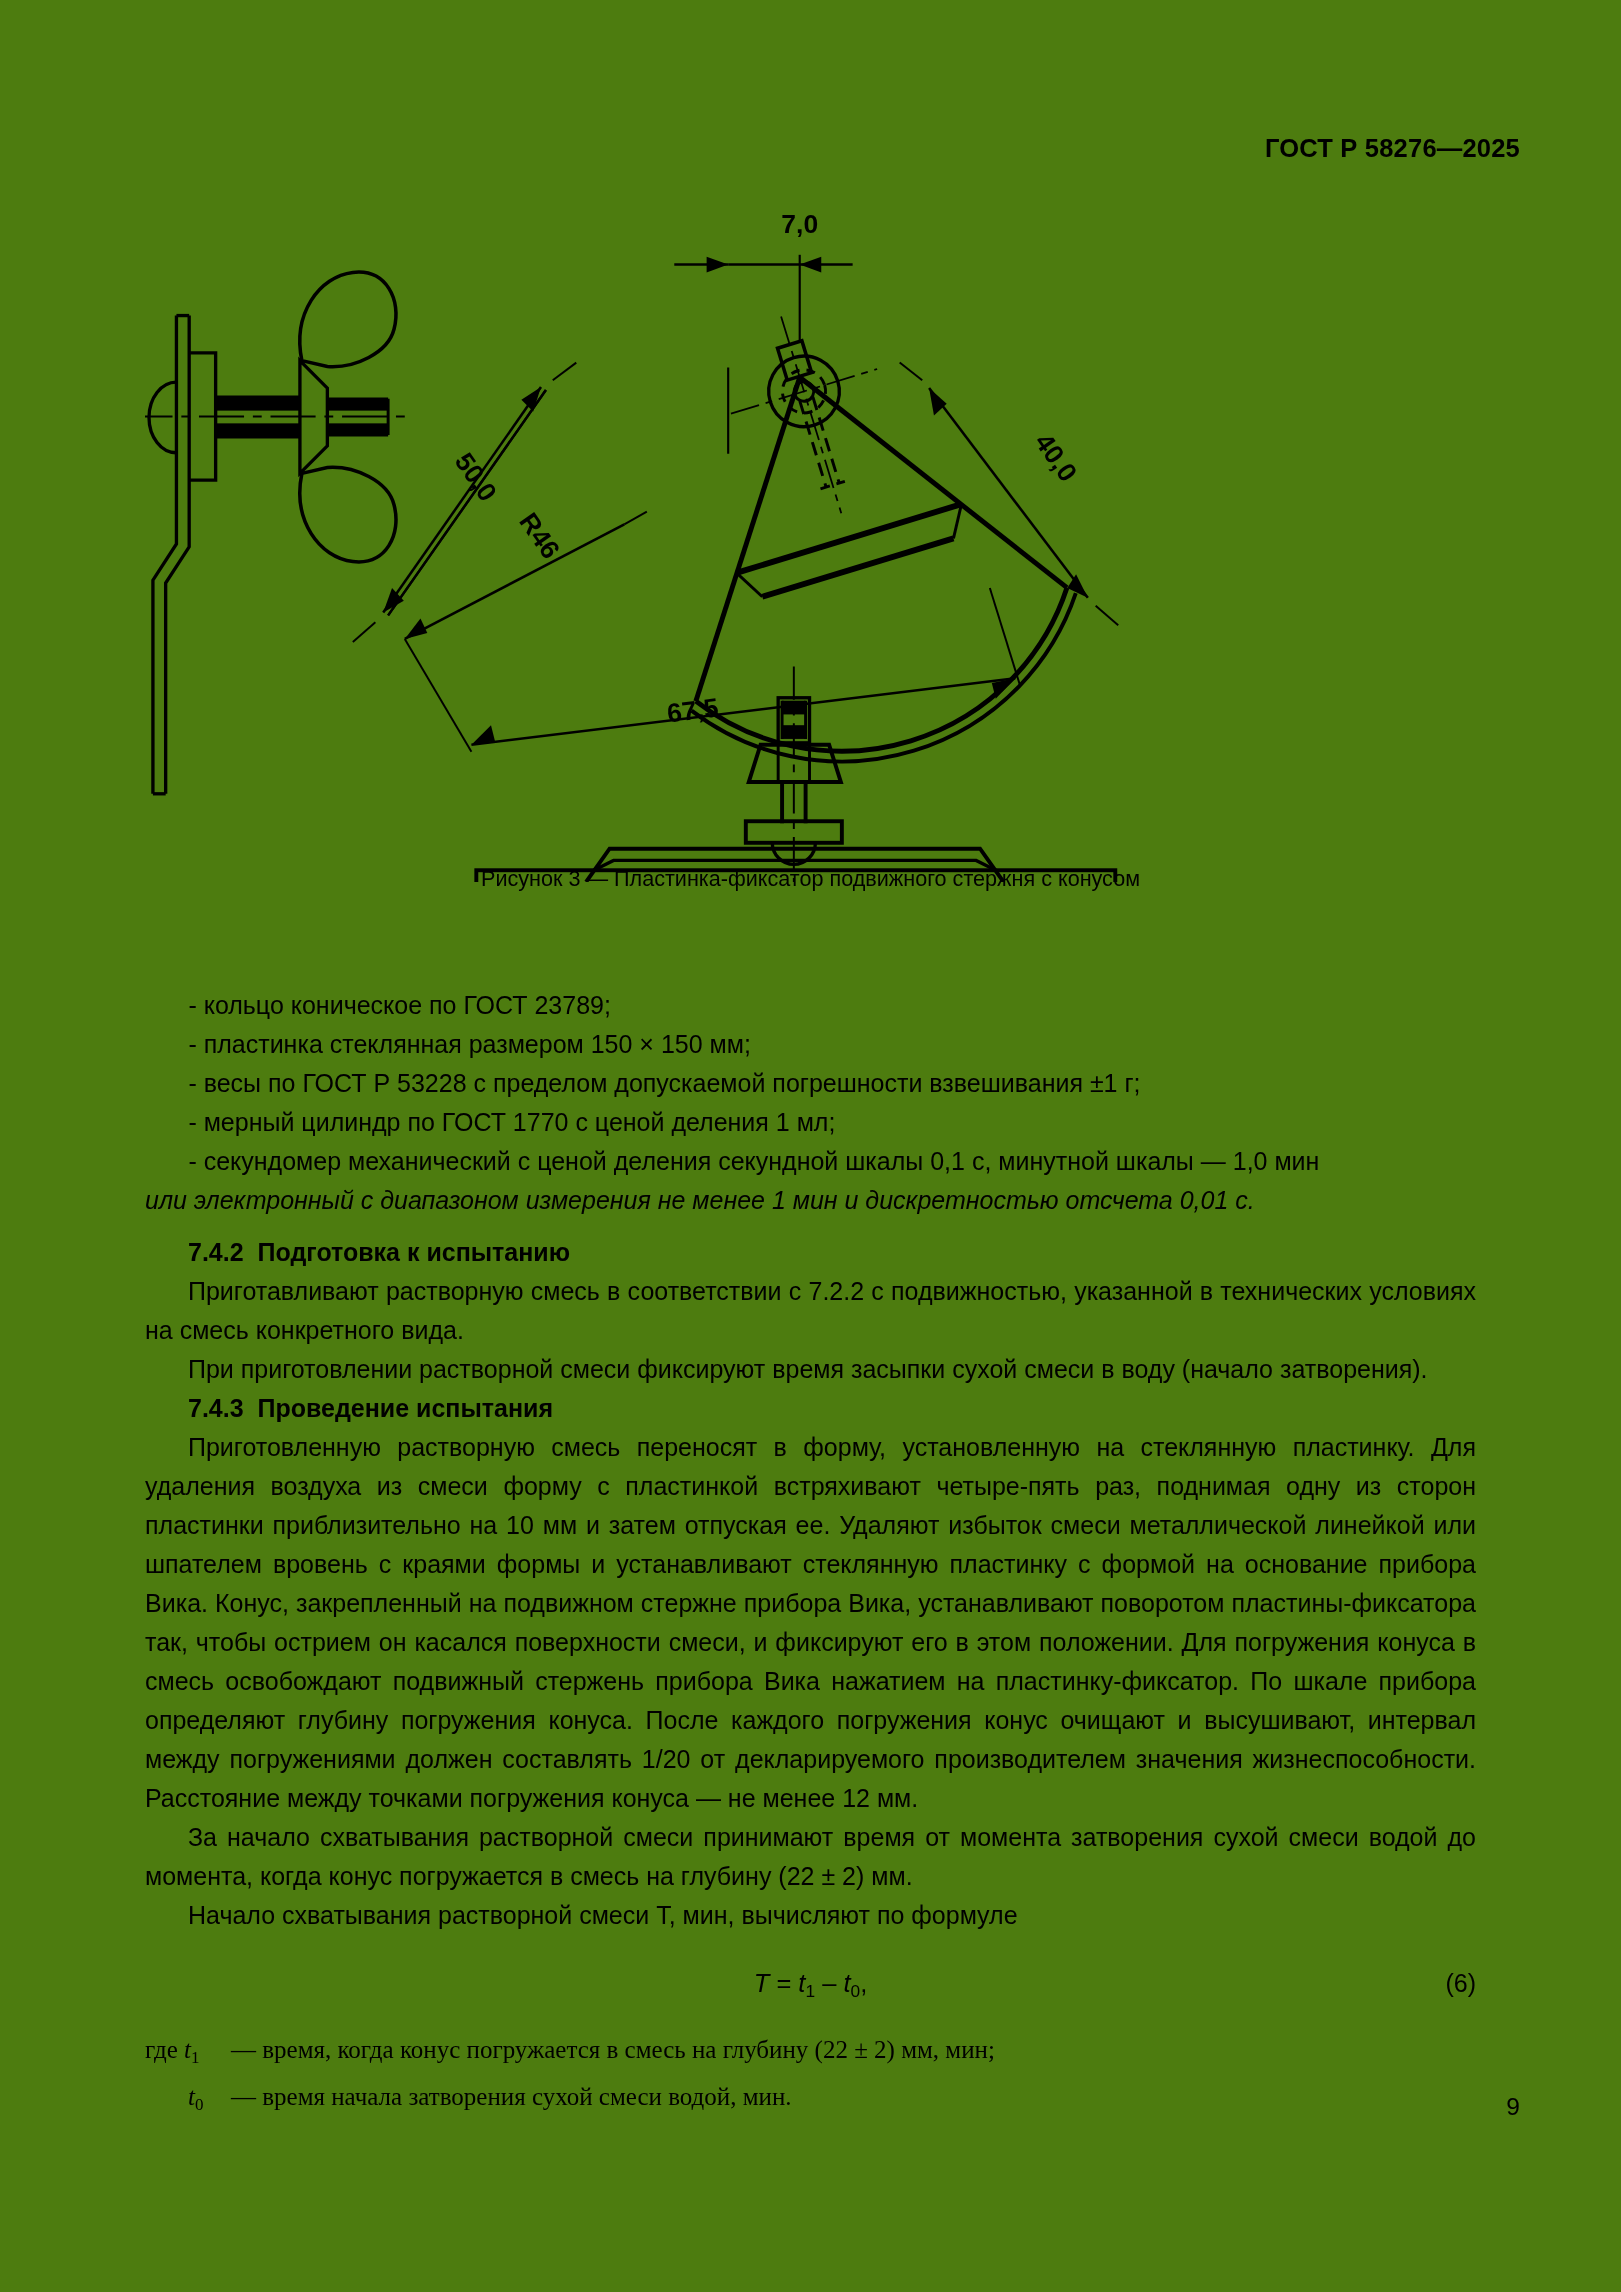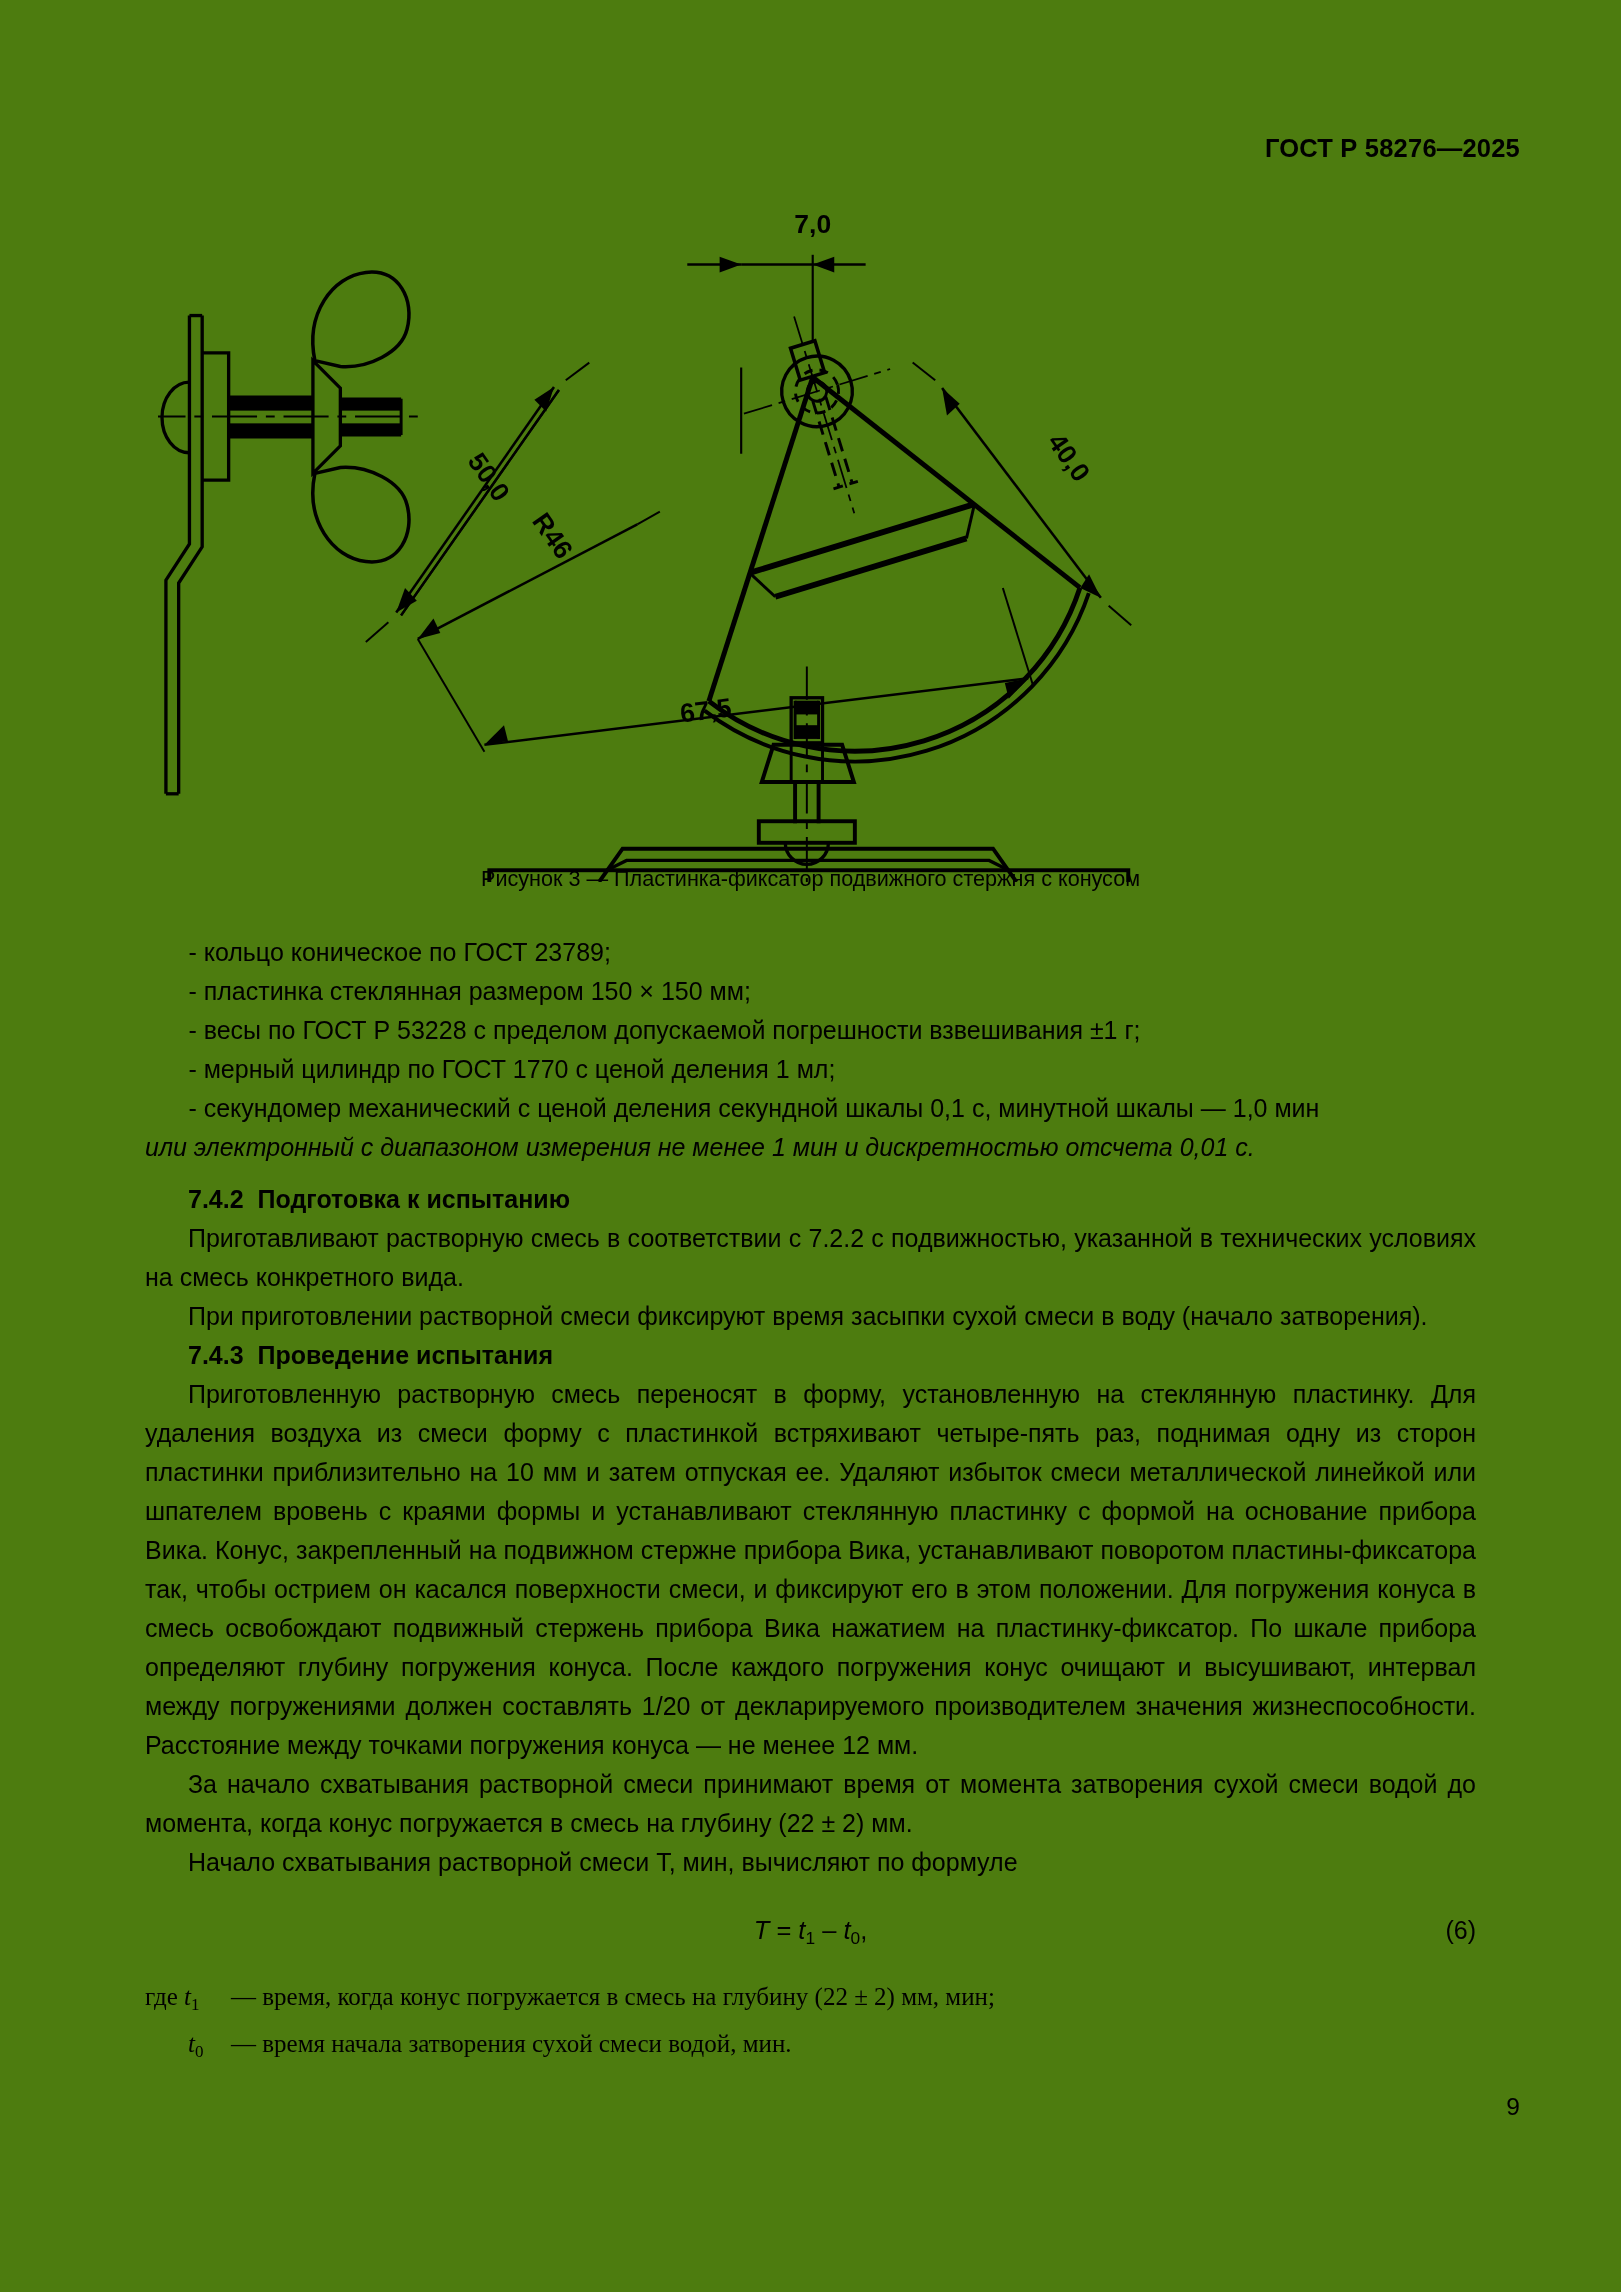--- a/index.html
+++ b/index.html
@@ -28,21 +28,21 @@
     font-size: 25.5px;
     font-weight: bold;
     letter-spacing: 0.2px;
     white-space: nowrap;
   }
 
   
   .figure-block {
     position: absolute;
     top: 196px;
-    left: 158px;
+    left: 145px;
     width: 1331px;
     height: 725px;
   }
   .figure-canvas {
     position: absolute;
     left: 0;
     top: 0;
     width: 1331px;
     height: 686px;
   }
@@ -52,21 +52,21 @@
     left: 0;
     width: 1621px;
     text-align: center;
     font-size: 21.6px;
   }
 
   
   .content {
     position: absolute;
     left: 145px;
-    top: 933px;
+    top: 986px;
     width: 1331px;
     font-size: 25px;
     line-height: 39px;
   }
   .bullets {
     margin: 0;
     padding: 0;
   }
   .bullet {
     padding-left: 65px;

